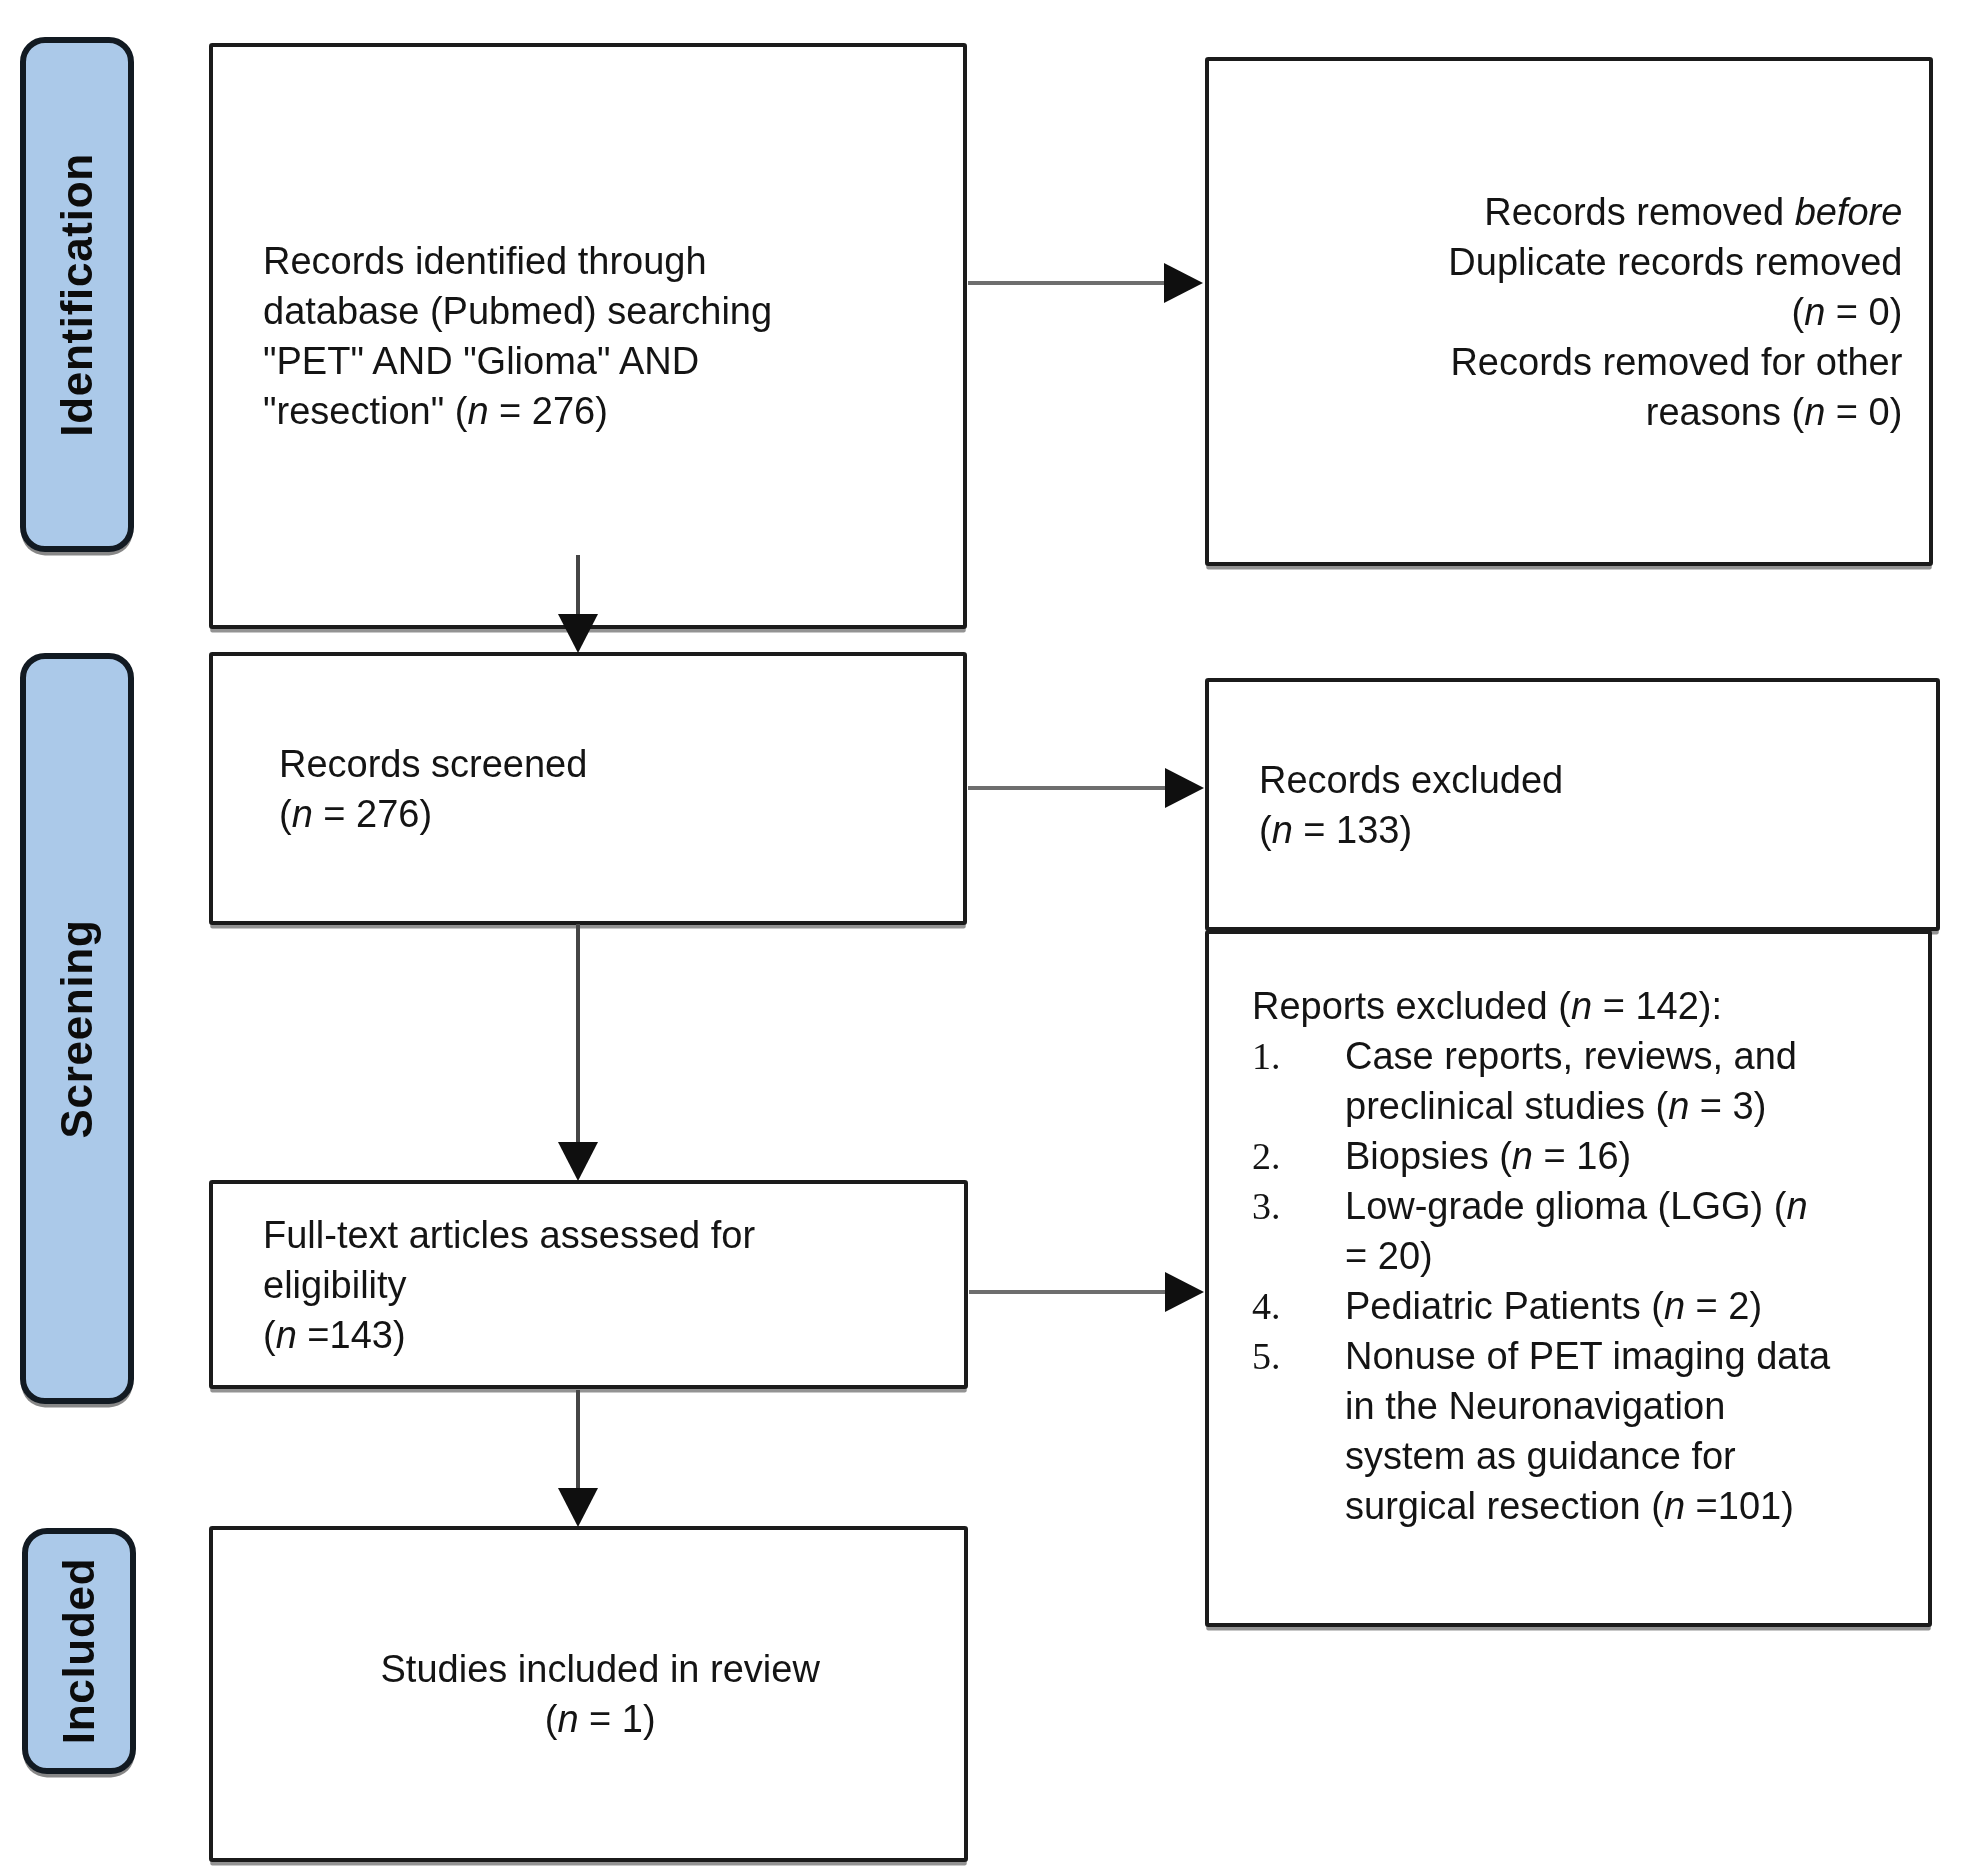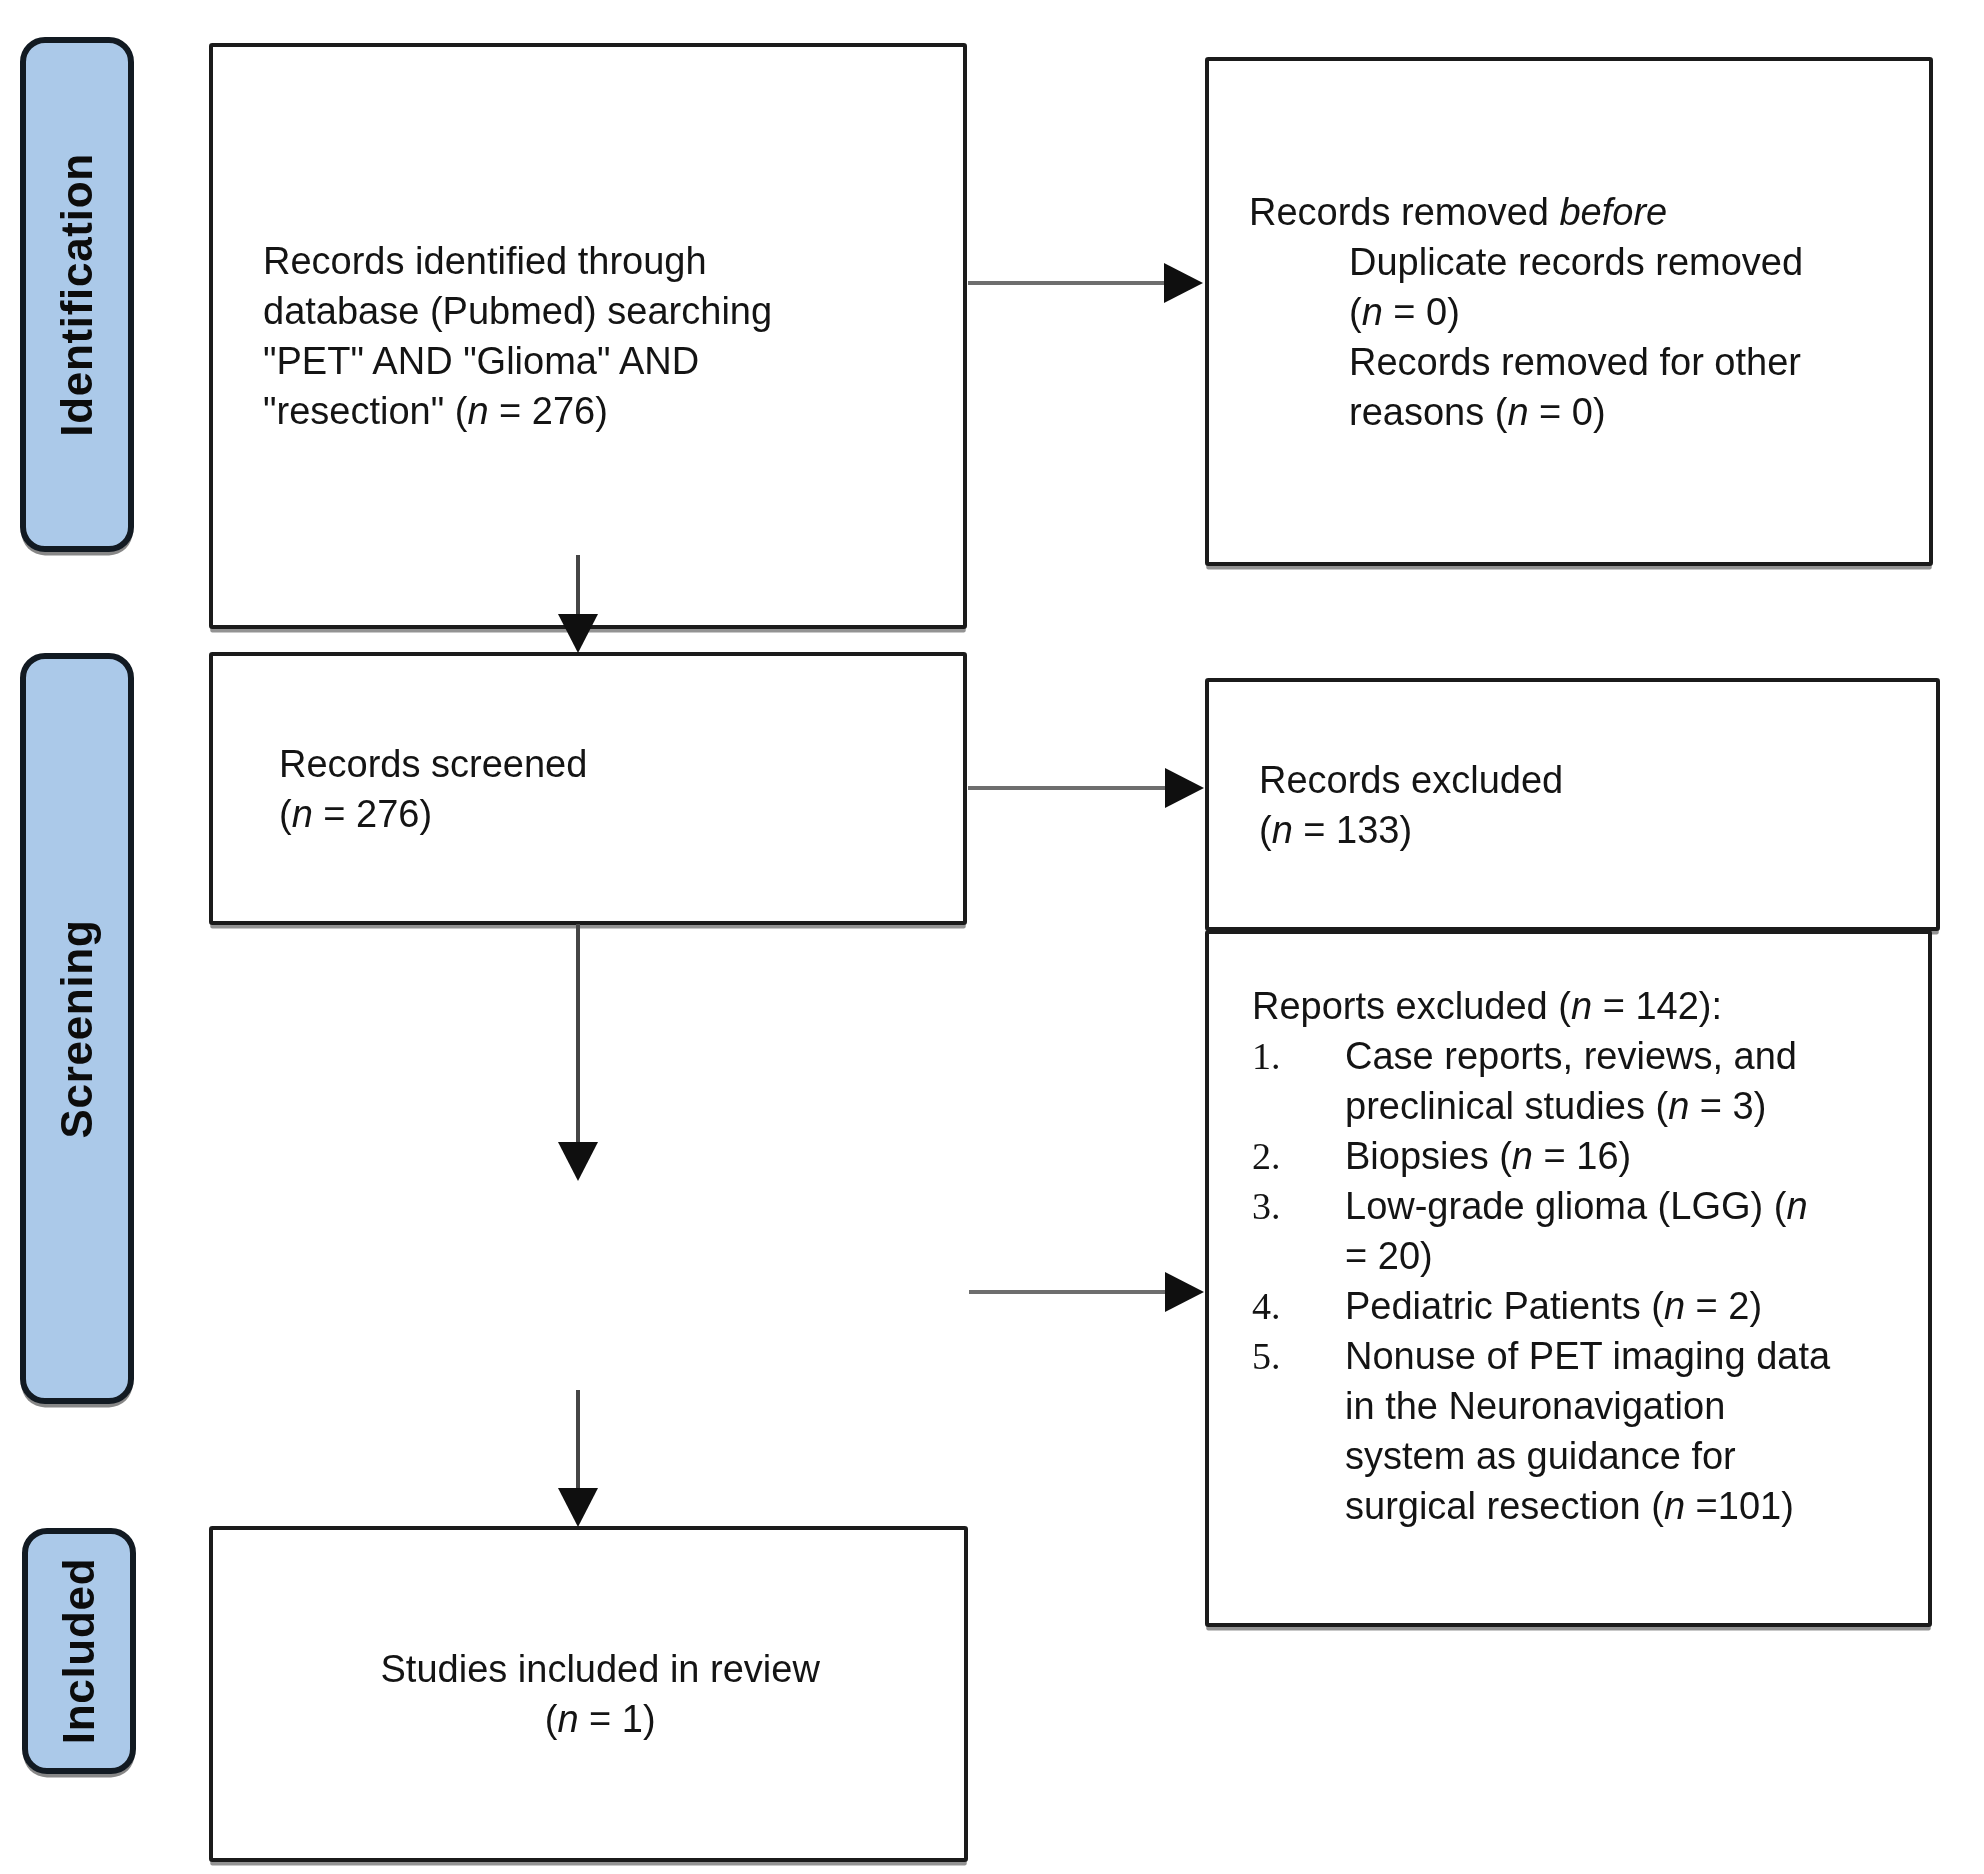--- a/index.html
+++ b/index.html
@@ -54,21 +54,21 @@
     justify-content: center;
     height: 100%;
     box-sizing: border-box;
     padding: 26.6px 26.6px 26.6px 50px;
   }
   .box .content > div, .lines > div { white-space: nowrap; }
   .content.top { justify-content: flex-start; }
 
   #box-identified   { left: 209px;  top: 43px;   width: 758px; height: 586px; }
   #box-removed      { left: 1205px; top: 57px;   width: 728px; height: 509px; }
-  #box-removed .content { padding-left: 40px; }
+  #box-removed .content { padding-left: 32px; text-align: right; }
   .hang-indent      { padding-left: 100px; }
   #box-screened     { left: 209px;  top: 652px;  width: 758px; height: 273px; padding-left: 16px; }
   #box-rec-excluded { left: 1205px; top: 678px; width: 735px; height: 253px; }
   #box-fulltext     { left: 209px;  top: 1180px; width: 759px; height: 209px; }
   #box-fulltext .content { padding-top: 13.3px; padding-bottom: 13.3px; }
   #box-rep-excluded { left: 1205px; top: 930px; width: 727px; height: 697px; }
   #box-rep-excluded .content { padding: 47px 30px 26.6px 43px; }
   #box-included     { left: 209px;  top: 1526px; width: 759px; height: 336px; text-align: center; }
 
   .rep-item {
@@ -148,20 +148,27 @@
     </div>
   </div>
 
   <div class="box" id="box-rec-excluded">
     <div class="content">
       <div>Records excluded</div>
       <div>(<i>n</i> = 133)</div>
     </div>
   </div>
 
+  <div class="box" id="box-fulltext">
+    <div class="content">
+      <div>Full-text articles assessed for</div>
+      <div>eligibility</div>
+      <div>(<i>n</i> =143)</div>
+    </div>
+  </div>
 
   <div class="box" id="box-rep-excluded">
     <div class="content top">
       <div>Reports excluded (<i>n</i> = 142):</div>
 
       <div class="rep-item">
         <div class="rep-num">1.</div>
         <div class="lines">
           <div>Case reports, reviews, and</div>
           <div>preclinical studies (<i>n</i> = 3)</div>

